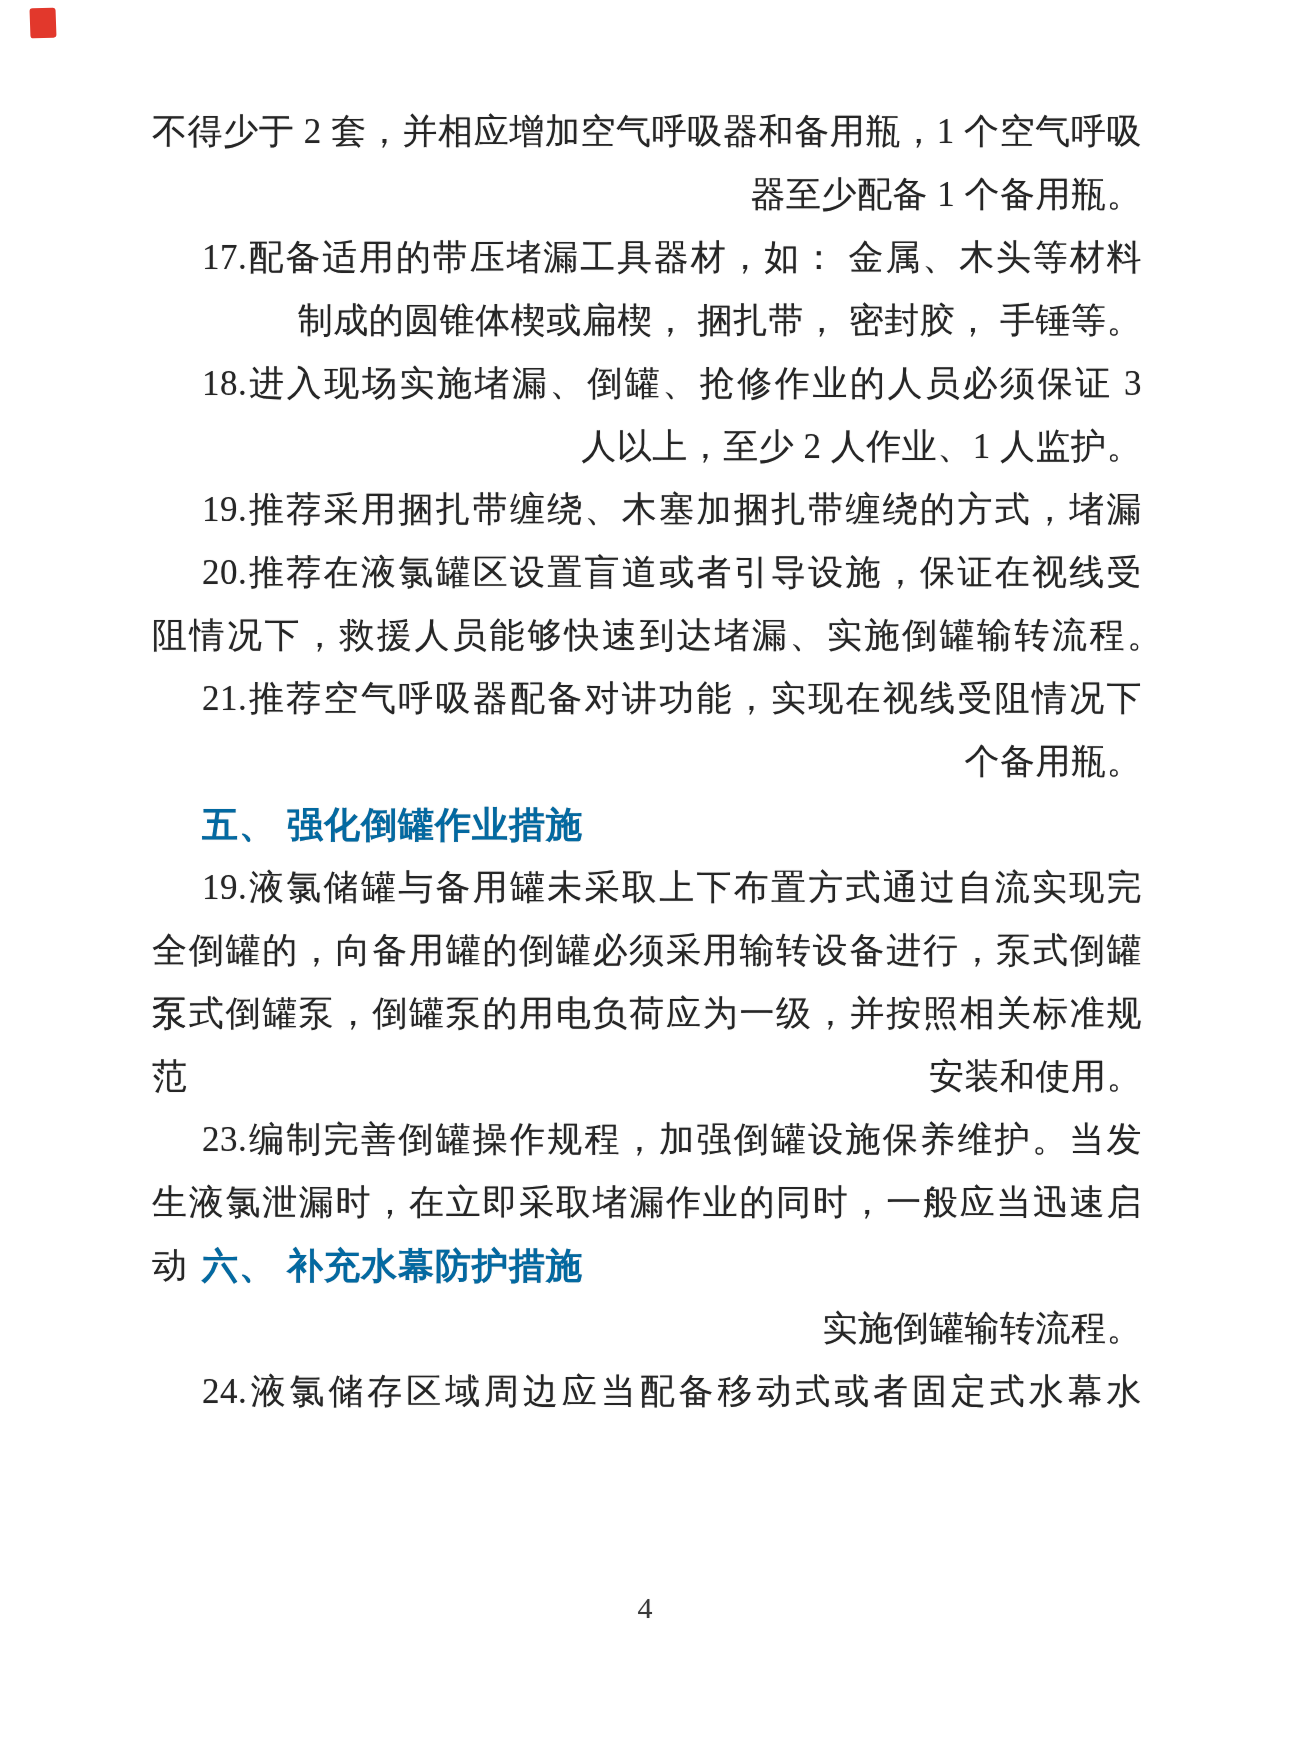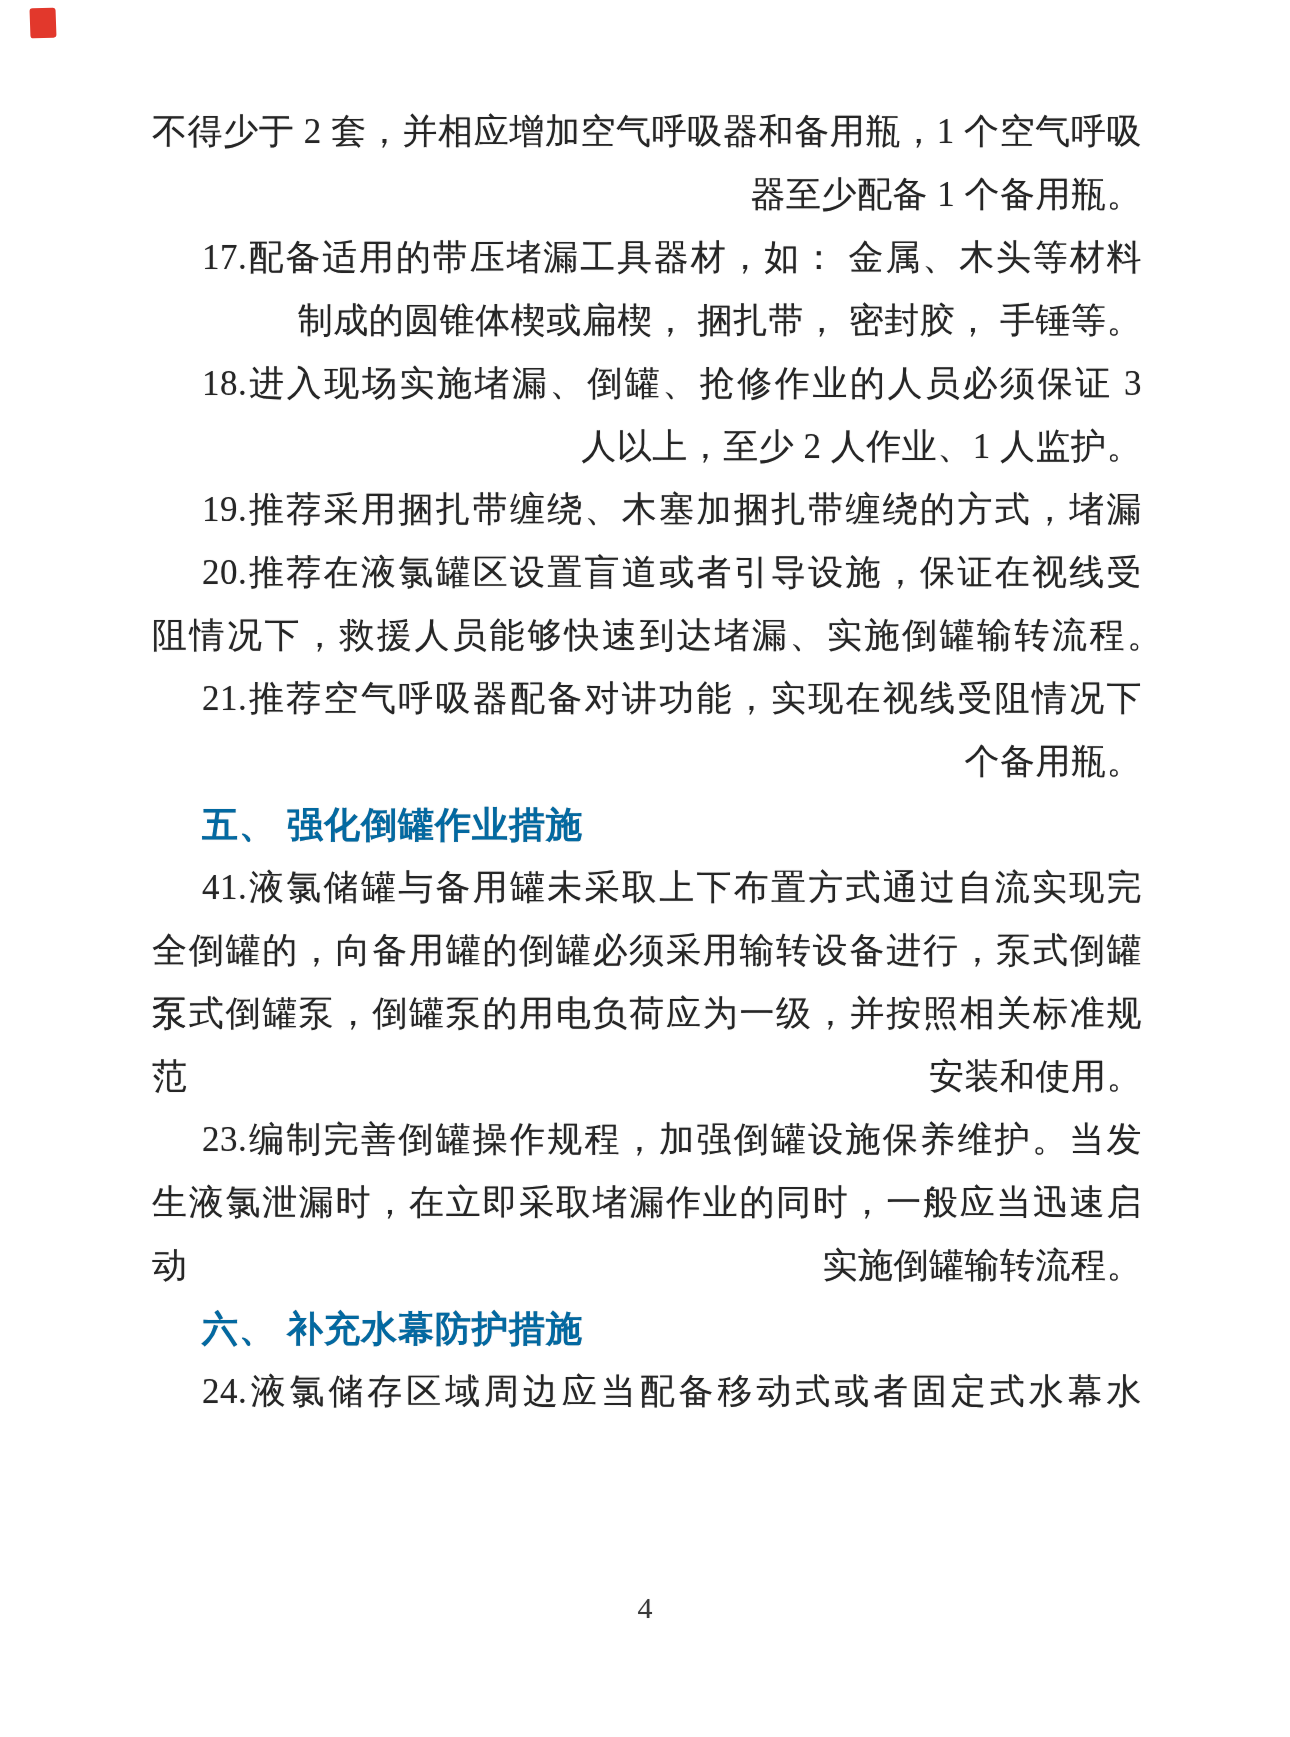--- a/index.html
+++ b/index.html
@@ -92,24 +92,24 @@
       <div class="line full-indent">17.配备适用的带压堵漏工具器材，如： 金属、木头等材料</div>
       <div class="line end">制成的圆锥体楔或扁楔， 捆扎带， 密封胶， 手锤等。</div>
       <div class="line full-indent">18.进入现场实施堵漏、倒罐、抢修作业的人员必须保证 3</div>
       <div class="line end">人以上，至少 2 人作业、1 人监护。</div>
       <div class="line full-indent">19.推荐采用捆扎带缠绕、木塞加捆扎带缠绕的方式，堵漏</div>
       <div class="line full-indent">20.推荐在液氯罐区设置盲道或者引导设施，保证在视线受</div>
       <div class="line end-wide">阻情况下，救援人员能够快速到达堵漏、实施倒罐输转流程。</div>
       <div class="line full-indent">21.推荐空气呼吸器配备对讲功能，实现在视线受阻情况下</div>
       <div class="line end">个备用瓶。</div>
       <div class="line heading">五、 强化倒罐作业措施</div>
-      <div class="line full-indent">41.液氯储罐与备用罐未采取上下布置方式通过自流实现完</div>
+      <div class="line full-indent">19.液氯储罐与备用罐未采取上下布置方式通过自流实现完</div>
       <div class="line full">全倒罐的，向备用罐的倒罐必须采用输转设备进行，泵式倒罐泵</div>
       <div class="line full">泵式倒罐泵，倒罐泵的用电负荷应为一级，并按照相关标准规范</div>
       <div class="line end">安装和使用。</div>
       <div class="line full-indent">23.编制完善倒罐操作规程，加强倒罐设施保养维护。当发</div>
       <div class="line full">生液氯泄漏时，在立即采取堵漏作业的同时，一般应当迅速启动</div>
+      <div class="line heading">六、 补充水幕防护措施</div>
       <div class="line end">实施倒罐输转流程。</div>
-      <div class="line heading">六、 补充水幕防护措施</div>
       <div class="line full-indent">24.液氯储存区域周边应当配备移动式或者固定式水幕水</div>
     </div>
   <div class="page-number">4</div>
 </div>
 
 </body></html>

